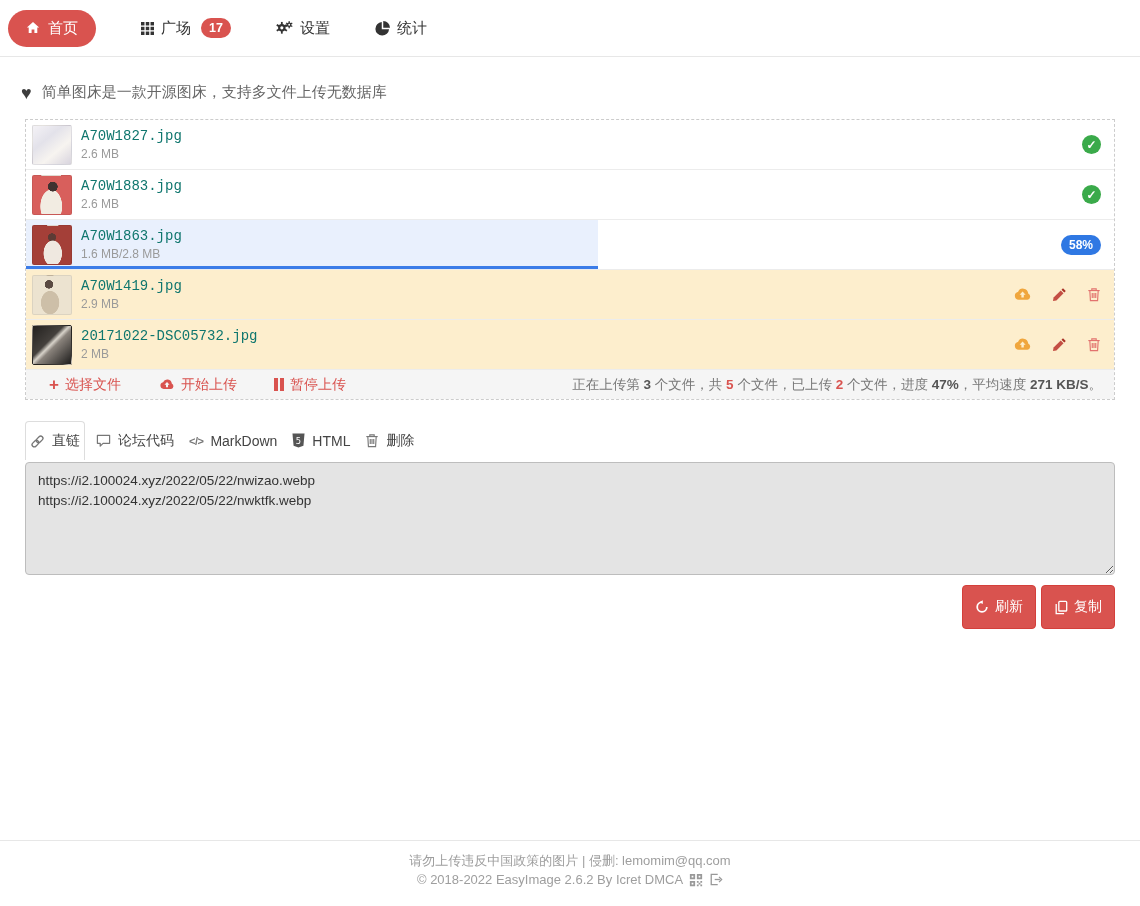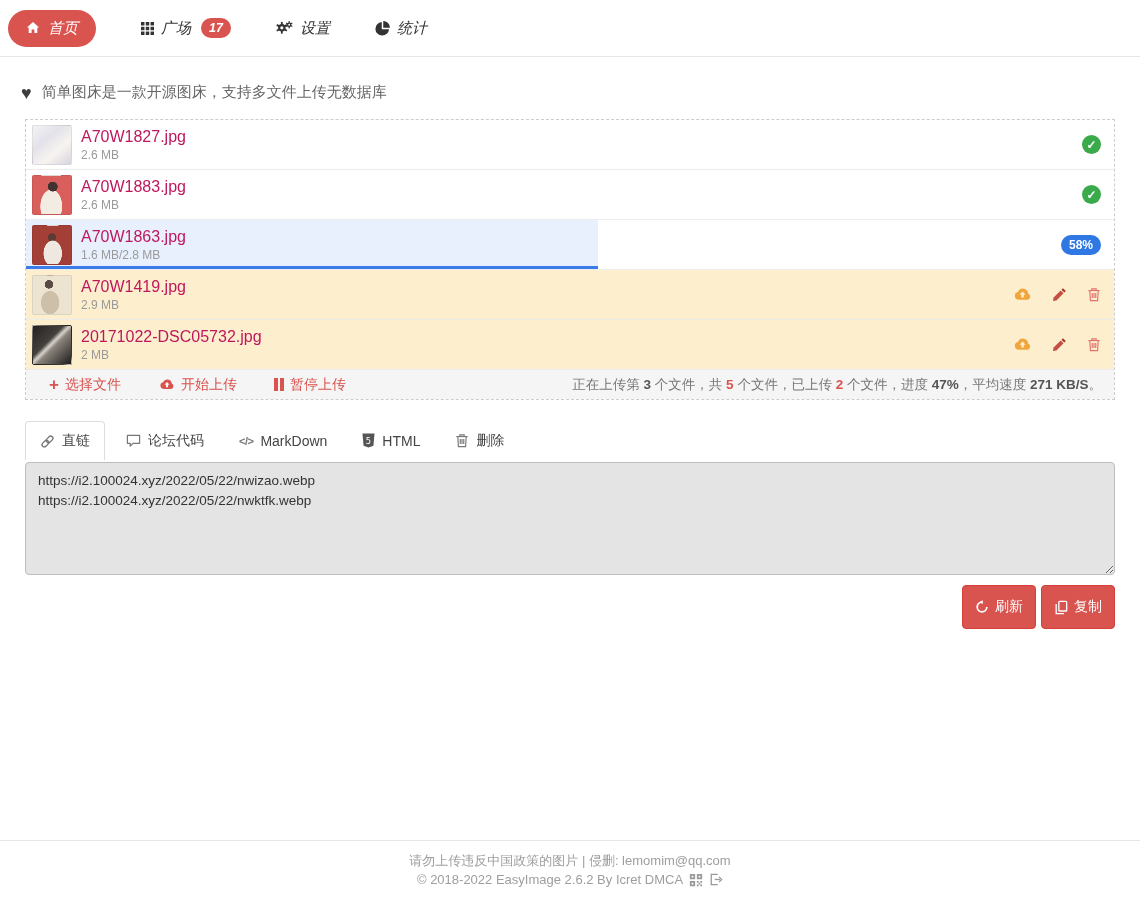--- a/index.html
+++ b/index.html
@@ -7,21 +7,21 @@
   body {
     width:1140px; height:906px; background:#fff; position:relative;
     font-family:"Liberation Sans", sans-serif; color:#333; font-size:14px;
     overflow:hidden;
   }
   a { text-decoration:none; color:inherit;padding-left:11px; }
 
   
   .topnav {
     display:flex; align-items:center; gap:34px;
-    padding:9px 8px; border-bottom:1px solid #e7e7e7; height:57px;font-style:italic;
+    padding:9px 8px; border-bottom:1px solid #e7e7e7; height:57px;
   }
   .nav-pill {
     display:inline-flex; align-items:center; gap:8px;
     background:#d9534f; color:#fff; border-radius:21px;
     padding:9px 18px; font-size:15px; cursor:pointer;
   }
   .nav-link {
     display:inline-flex; align-items:center; gap:7px;
     color:#333; font-size:15px; cursor:pointer;
   }
@@ -50,21 +50,21 @@
   }
   .t1 { background:linear-gradient(140deg,#f4f2f6 0%,#e3e2ea 35%,#f7f4f0 65%,#d8d4de 100%); }
   .t2 { background:radial-gradient(circle at 52% 28%, #3f3230 14%, rgba(0,0,0,0) 15%),
                radial-gradient(ellipse at 48% 80%, #f2ece2 38%, rgba(0,0,0,0) 40%), #d85f5c; }
   .t3 { background:radial-gradient(ellipse at 52% 72%, #efe8e0 32%, rgba(0,0,0,0) 34%),
                radial-gradient(circle at 50% 30%, #5c3b35 12%, rgba(0,0,0,0) 13%), #a43f38; }
   .t4 { background:radial-gradient(circle at 42% 22%, #5a4a42 11%, rgba(0,0,0,0) 12%),
                radial-gradient(ellipse at 45% 70%, #cdbfa8 30%, rgba(0,0,0,0) 32%), #ece3d0; }
   .t5 { background:linear-gradient(135deg,#23211f 0%,#45413d 40%,#d8d3ca 48%,#8a837c 55%,#1d1c1b 100%); }
   .fmeta { position:relative; z-index:1; }
-  .fname { font-size:16px; color:#be185d; line-height:1.4; }
+  .fname { font-size:14px; color:#0f766e; line-height:1.4;font-family:Liberation Mono, monospace; }
   .fsize { font-size:12px; color:#9a9a9a; line-height:1.3; }
   .fright {
     margin-left:auto; display:flex; align-items:center; gap:20px;
     padding-right:13px; position:relative; z-index:2;
   }
   .check-badge {
     width:19px; height:19px; border-radius:50%; background:#3aaa4a; color:#fff;
     font-size:12px; font-weight:bold; display:flex; align-items:center; justify-content:center;
   }
   .frow.uploading .pfill {
@@ -98,21 +98,21 @@
   .pause-glyph i { display:inline-block; width:4px; height:13px; background:#d9534f; }
   .upstatus { margin-left:auto; font-size:13.5px; color:#777; }
   .upstatus b.dk { color:#555; }
   .upstatus b.rd { color:#d9534f; }
 
   
   .tabs {
     margin:21px 25px 0; display:flex; align-items:stretch; font-size:14px; color:#555;
   }
   .tab {
-    padding:10px 14px; display:inline-flex; align-items:center; gap:7px;
+    padding:10px 4px; display:inline-flex; align-items:center; gap:7px;
     cursor:pointer; margin-right:7px; color:#444;
   }
   .tab .ic { color:#777; }
   .tab.active {
     border:1px solid #ddd; border-bottom:none; border-radius:4px 4px 0 0; background:#fff;
   }
   .code-glyph { font-size:11px; color:#777; letter-spacing:-0.5px; font-weight:bold; }
 
   
   .output {

